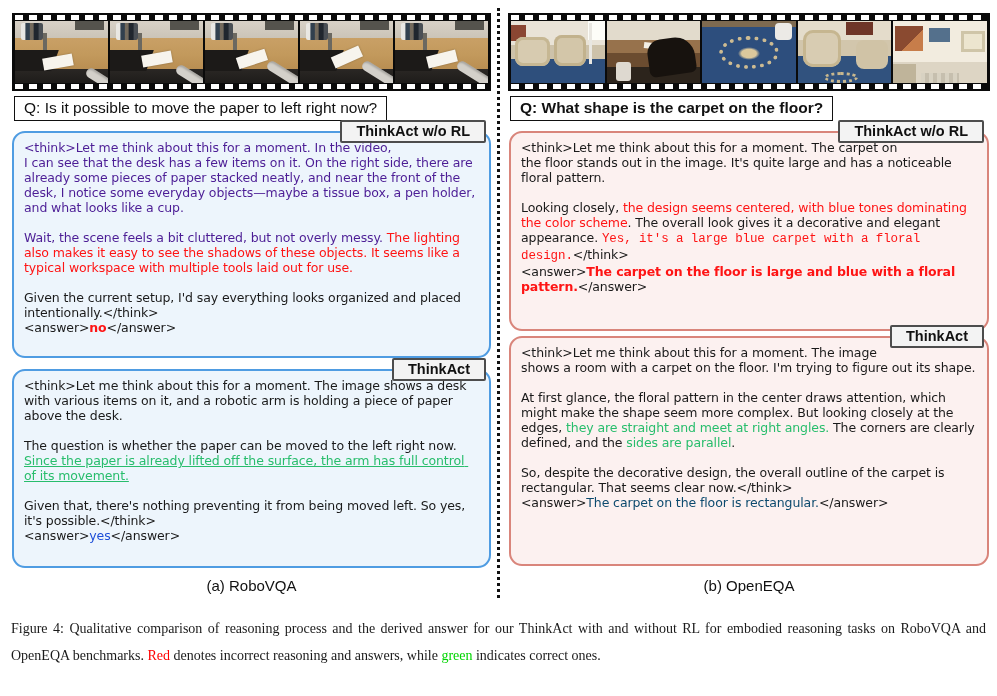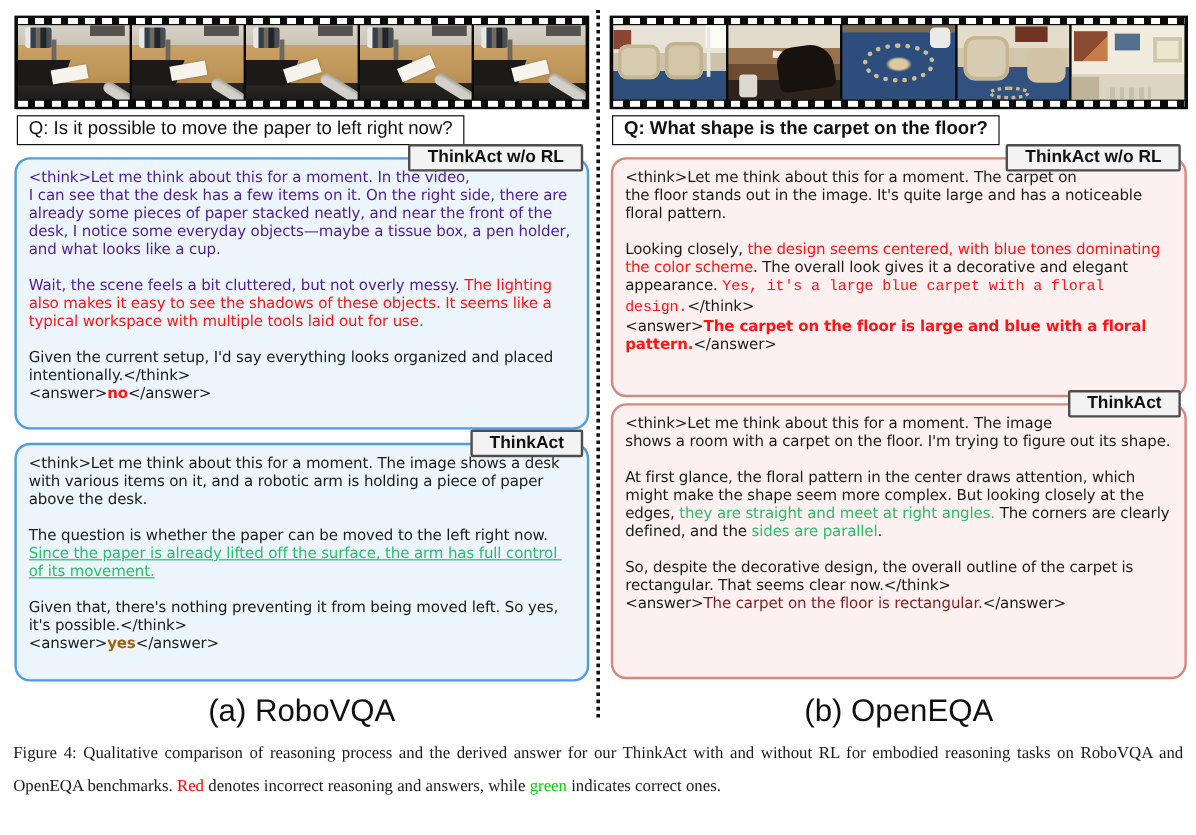--- a/index.html
+++ b/index.html
@@ -73,21 +73,21 @@
   .box-a2 { left:12px; top:369px; width:479px; height:199px; }
   .box-b1 { left:509px; top:131px; width:480px; height:200px; }
   .box-b2 { left:509px; top:336px; width:480px; height:230px; }
   .tab { position:absolute; top:-13px; right:3px; background:#f3f3f3; border:2px solid #4d4d4d;
     font-weight:bold; font-size:14.5px; color:#111; padding:1px 14px 2px; border-radius:2px; z-index:3; }
   .rtext { padding:7px 10px; font-family:"DejaVu Sans", sans-serif; font-size:12.5px;
     line-height:15px; color:#1a1a1a; white-space:pre-wrap; letter-spacing:-0.1px; }
 
   
   .vsep { position:absolute; left:497px; top:8px; height:590px; width:0; border-left:3.5px dotted #111; }
-  .subcap { position:absolute; top:577px; font-size:26px; color:#111; text-align:center; }
+  .subcap { position:absolute; top:577px; font-size:15px; color:#111; text-align:center; }
   .subcap-a { left:12px; width:479px; } .subcap-b { left:509px; width:480px; }
   .figcap { position:absolute; left:11px; top:616px; width:975px;
     font-family:"Liberation Serif", serif; font-size:14px; line-height:26.5px;
     color:#111; text-align:justify; }
 </style>
 </head>
 <body>
 
 <div class="page">
 
@@ -181,40 +181,40 @@
 Given the current setup, I'd say everything looks organized and placed intentionally.&lt;/think&gt;
 &lt;answer&gt;</span><span style="color: rgb(254, 20, 20); font-weight: bold;">no</span><span style="color: rgb(26, 26, 26);">&lt;/answer&gt;</span></div>
   </div>
   <div class="rbox blue box-a2">
     <div class="tab">ThinkAct</div>
     <div class="rtext"><span style="color: rgb(26, 26, 26);">&lt;think&gt;Let me think about this for a moment. The image shows a desk with various items on it, and a robotic arm is holding a piece of paper above the desk.
 
 The question is whether the paper can be moved to the left right now. </span><span style="color: rgb(40, 189, 108); text-decoration: underline;">Since the paper is already lifted off the surface, the arm has full control of its movement.</span><span style="color: rgb(26, 26, 26);">
 
 Given that, there's nothing preventing it from being moved left. So yes, it's possible.&lt;/think&gt;
-&lt;answer&gt;</span><span style="color: #a16207; font-weight: bold;">yes</span><span style="color: rgb(26, 26, 26);">&lt;/answer&gt;</span></div>
+&lt;answer&gt;</span><span style="color: #1d4ed8; font-weight: normal;">yes</span><span style="color: rgb(26, 26, 26);">&lt;/answer&gt;</span></div>
   </div>
 
   <div class="rbox red box-b1">
     <div class="tab">ThinkAct w/o RL</div>
     <div class="rtext"><span style="color: rgb(26, 26, 26);">&lt;think&gt;Let me think about this for a moment. The carpet on
 the floor stands out in the image. It's quite large and has a noticeable floral pattern.
 
 Looking closely, </span><span style="color: rgb(254, 20, 20);">the design seems centered, with blue tones dominating the color scheme</span><span style="color: rgb(26, 26, 26);">. The overall look gives it a decorative and elegant appearance. </span><span style="color: rgb(254, 20, 20); font-family: Liberation Mono, monospace;">Yes, it's a large blue carpet with a floral design.</span><span style="color: rgb(26, 26, 26);">&lt;/think&gt;
 &lt;answer&gt;</span><span style="color: rgb(254, 20, 20); font-weight: bold;">The carpet on the floor is large and blue with a floral pattern.</span><span style="color: rgb(26, 26, 26);">&lt;/answer&gt;</span></div>
   </div>
   <div class="rbox red box-b2">
     <div class="tab">ThinkAct</div>
     <div class="rtext"><span style="color: rgb(26, 26, 26);">&lt;think&gt;Let me think about this for a moment. The image
 shows a room with a carpet on the floor. I'm trying to figure out its shape.
 
 At first glance, the floral pattern in the center draws attention, which might make the shape seem more complex. But looking closely at the edges, </span><span style="color: rgb(40, 189, 108);">they are straight and meet at right angles.</span><span style="color: rgb(26, 26, 26);"> The corners are clearly defined, and the </span><span style="color: rgb(40, 189, 108);">sides are parallel</span><span style="color: rgb(26, 26, 26);">.
 
 So, despite the decorative design, the overall outline of the carpet is rectangular. That seems clear now.&lt;/think&gt;
-&lt;answer&gt;</span><span style="color: #7f1d1d;">The carpet on the floor is rectangular.</span><span style="color: rgb(26, 26, 26);">&lt;/answer&gt;</span></div>
+&lt;answer&gt;</span><span style="color: #0c4a6e;">The carpet on the floor is rectangular.</span><span style="color: rgb(26, 26, 26);">&lt;/answer&gt;</span></div>
   </div>
 
   <div class="vsep"></div>
   <div class="subcap subcap-a">(a) RoboVQA</div>
   <div class="subcap subcap-b">(b) OpenEQA</div>
   <div class="figcap"><span style="color: rgb(26, 26, 26);">Figure 4: Qualitative comparison of reasoning process and the derived answer for our ThinkAct with and without RL for embodied reasoning tasks on RoboVQA and OpenEQA benchmarks. </span><span style="color: rgb(255, 0, 0);">Red</span><span style="color: rgb(26, 26, 26);"> denotes incorrect reasoning and answers, while </span><span style="color: rgb(0, 213, 0);">green</span><span style="color: rgb(26, 26, 26);"> indicates correct ones.</span></div>
 
 </div>
 
 </body></html>

